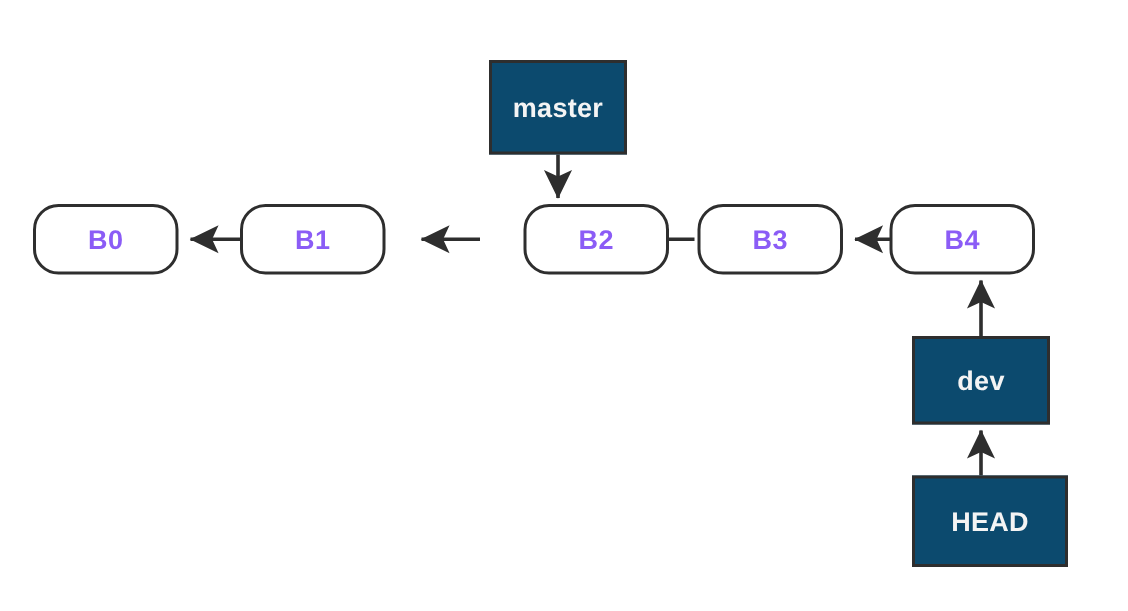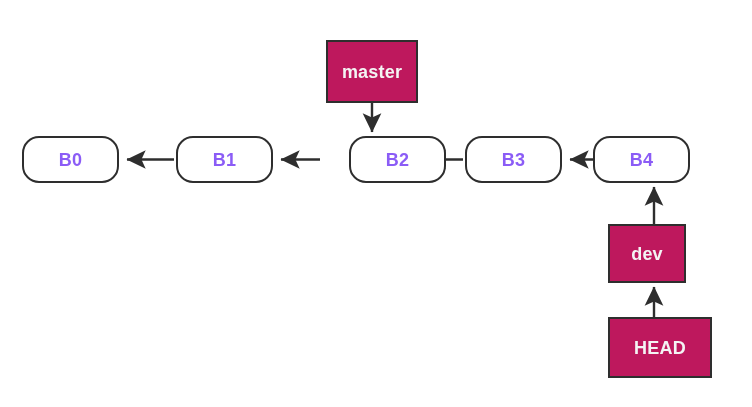--- a/index.html
+++ b/index.html
@@ -45,21 +45,21 @@
     font-weight: bold;
     color: #8b5cf6;
     letter-spacing: 0.3px;
     line-height: 1;
     user-select: none;
   }
   
   .ref-box {
     position: absolute;
     box-sizing: border-box;
-    background: #be185d;
+    background: #0c4a6e;
     border: 2.4px solid #2e2e2e;
     border-radius: 0;
     display: flex;
     align-items: center;
     justify-content: center;
     z-index: 3;
   }
   .ref-label {
     font-family: "Liberation Sans", sans-serif;
     font-size: 18px;
@@ -96,36 +96,36 @@
     <line x1="372" y1="103" x2="372" y2="132" stroke="#2e2e2e" stroke-width="2.4" marker-end="url(#arrow-head)"></line>
 
     <line x1="654" y1="224" x2="654" y2="187" stroke="#2e2e2e" stroke-width="2.4" marker-end="url(#arrow-head)"></line>
 
     <line x1="654" y1="317" x2="654" y2="287" stroke="#2e2e2e" stroke-width="2.4" marker-end="url(#arrow-head)"></line>
   </svg>
 
   <div class="commit-node" style="left:22px;  top:136px;">
     <span class="commit-label">B0</span>
   </div>
-  <div class="commit-node" style="left:176px; top:136px;">
+  <div class="commit-node" style="left:160px; top:136px;">
     <span class="commit-label">B1</span>
   </div>
   <div class="commit-node" style="left:322px; top:136px;margin-left:27px;">
     <span class="commit-label">B2</span>
   </div>
   <div class="commit-node" style="left:465px; top:136px;">
     <span class="commit-label">B3</span>
   </div>
   <div class="commit-node" style="left:593px; top:136px;">
     <span class="commit-label">B4</span>
   </div>
 
   <div class="ref-box" style="left:326px; top:40px;  width:92px; height:63px;">
     <span class="ref-label">master</span>
   </div>
-  <div class="ref-box" style="left:608px; top:224px; width:78px; height:59px;">
+  <div class="ref-box" style="left:608px; top:224px; width:92px; height:59px;">
     <span class="ref-label">dev</span>
   </div>
   <div class="ref-box" style="left:608px; top:317px; width:104px; height:61px;">
     <span class="ref-label">HEAD</span>
   </div>
 
 </div>
 
 </body></html>

